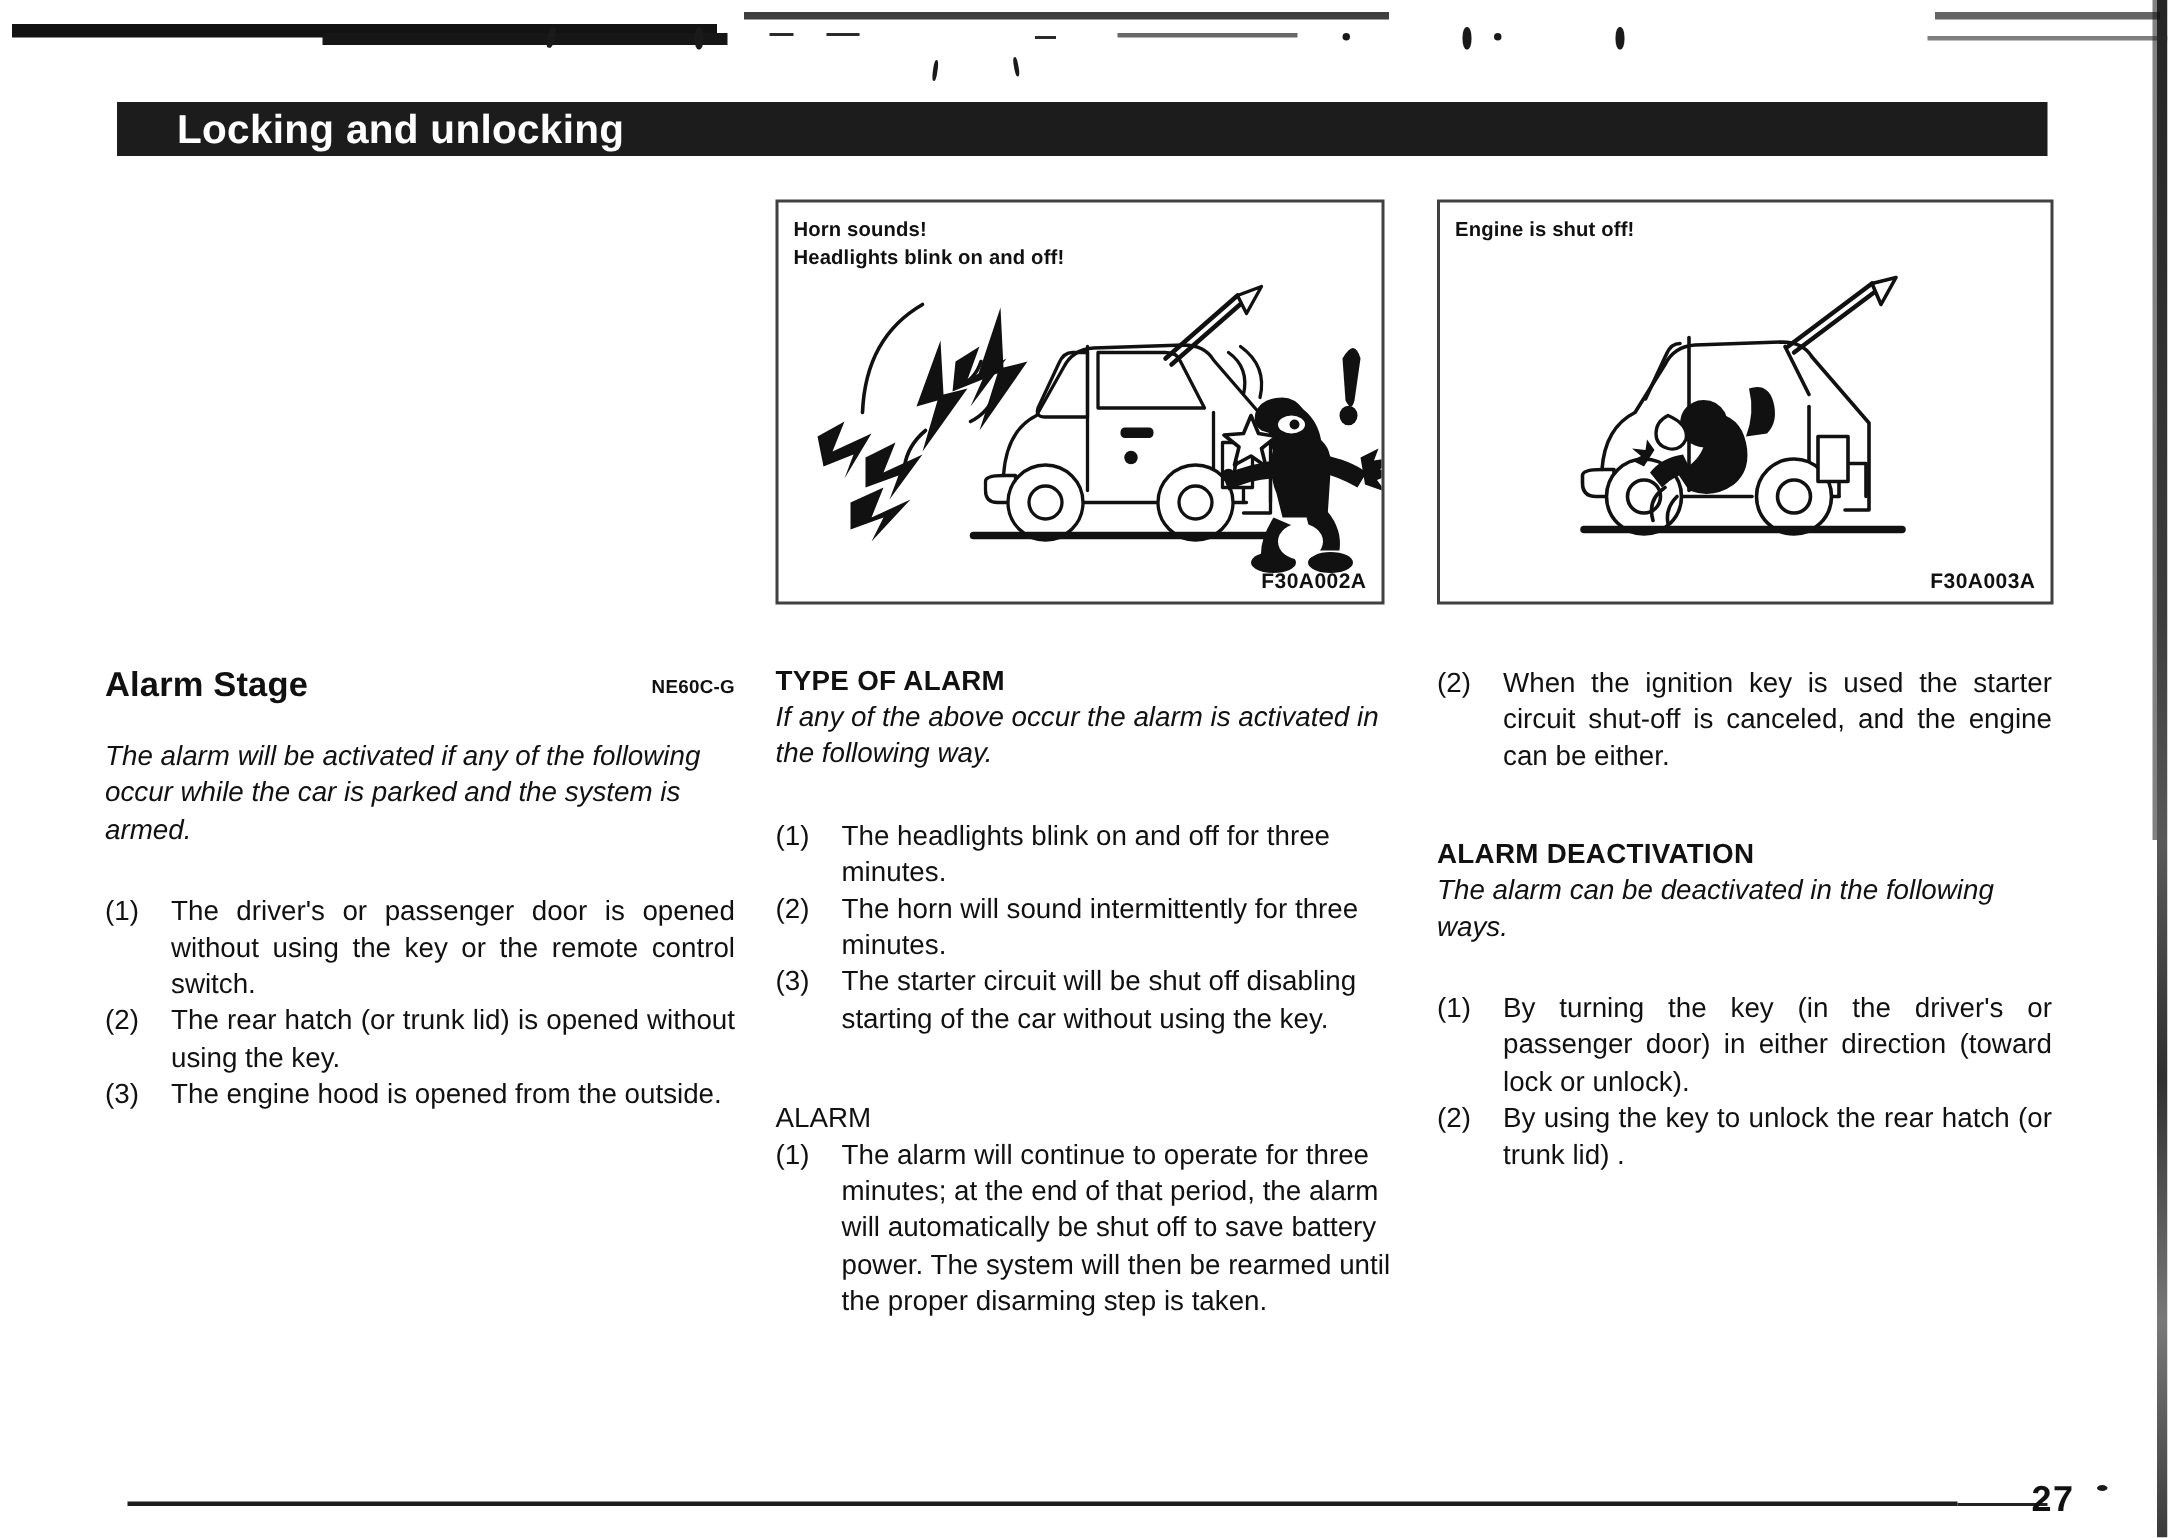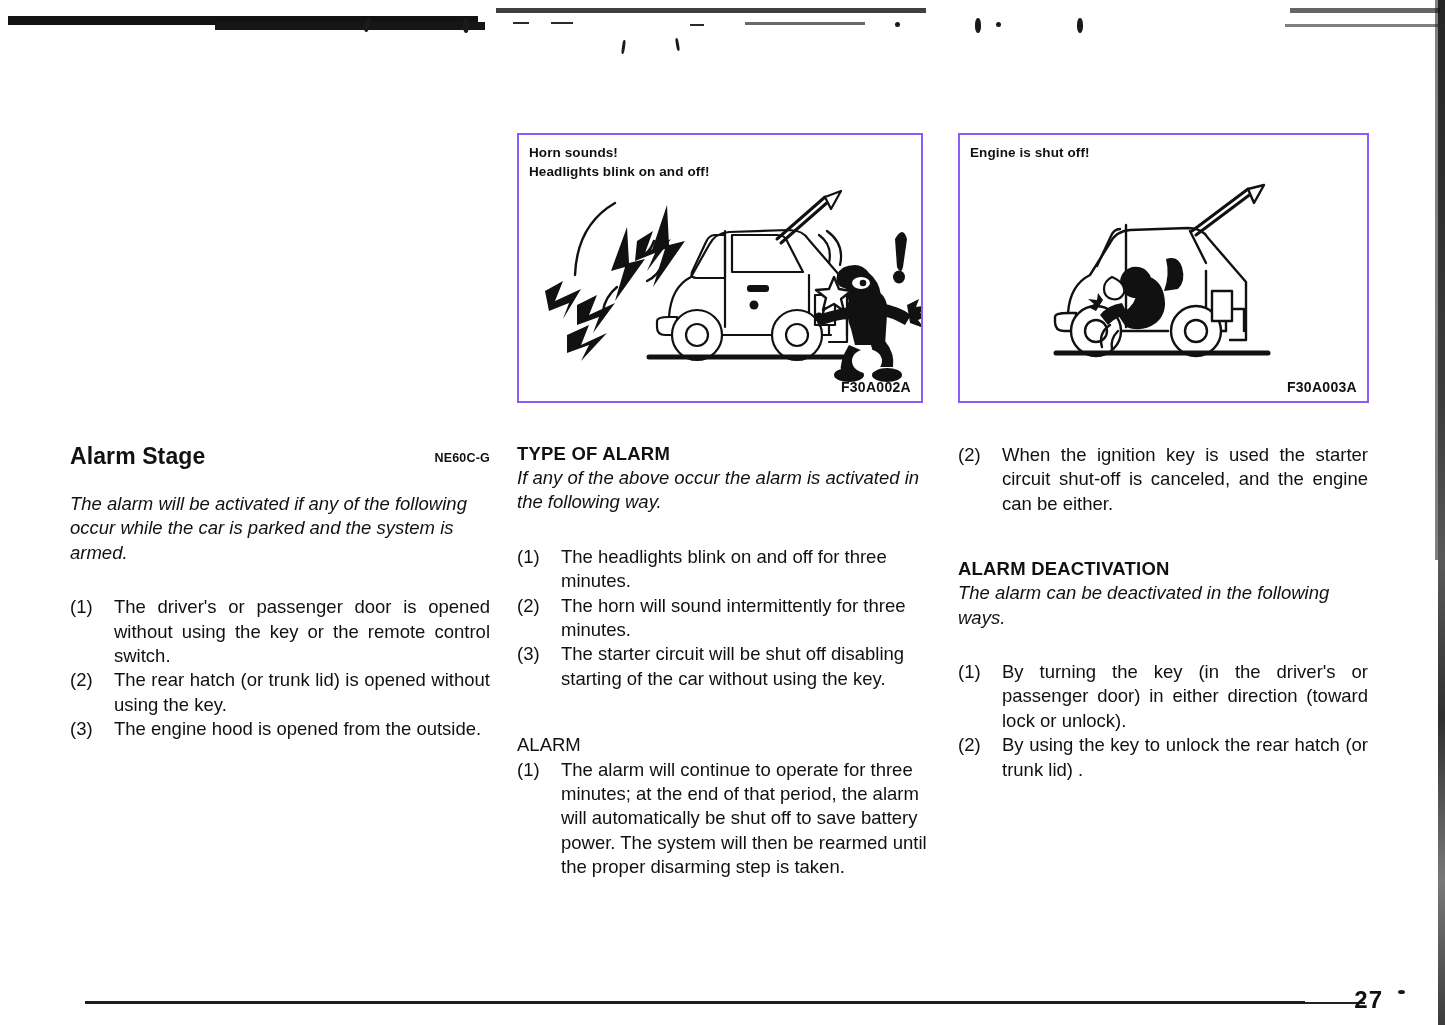--- a/index.html
+++ b/index.html
@@ -49,21 +49,21 @@
     background:#1c1c1c;
   }
   .header-title{
     position:absolute;left:40px;top:3px;
     font-size:27px;font-weight:bold;color:#ffffff;
     letter-spacing:.2px;
   }
 
   
   .panel{
-    position:absolute;border:2px solid #8b5cf6;background:#fff;
+    position:absolute;border:2px solid #404040;background:#fff;
   }
   #panel-1{left:517px;top:133px;width:402px;height:266px;}
   #panel-2{left:958px;top:133px;width:407px;height:266px;}
   .panel-caption{
     position:absolute;left:10px;top:8px;
     font-size:13.5px;font-weight:bold;line-height:1.42;
     letter-spacing:.1px;white-space:pre-line;
   }
   .panel-code{
     position:absolute;right:10px;bottom:6px;
@@ -137,20 +137,23 @@
   <div class="speck" style="left:622px;top:40px;width:3px;height:14px;border-radius:40%;transform:rotate(8deg);"></div>
   <div class="speck" style="left:895px;top:22px;width:5px;height:5px;"></div>
   <div class="speck" style="left:996px;top:22px;width:5px;height:5px;"></div>
   <div class="fleck" style="left:513px;top:22px;width:16px;height:2px;"></div>
   <div class="fleck" style="left:551px;top:22px;width:22px;height:2px;"></div>
   <div class="fleck" style="left:690px;top:24px;width:14px;height:2px;"></div>
   <div class="fleck" style="left:745px;top:22px;width:120px;height:3px;opacity:.7;"></div>
   <div class="fleck" style="left:1285px;top:24px;width:160px;height:3px;opacity:.6;"></div>
   <div class="speck" style="left:1398px;top:990px;width:7px;height:4px;"></div>
 
+  <div class="header-bar">
+    <div class="header-title">Locking and unlocking</div>
+  </div>
 
   <div class="panel" id="panel-1">
     <div class="panel-art">
       <svg viewBox="0 0 402 266" preserveAspectRatio="none">
         <g fill="none" stroke="#111" stroke-width="2.2" stroke-linecap="round" stroke-linejoin="round">
 
           <path d="M258 104 L306 62" stroke-width="3"></path>
           <path d="M262 108 L310 66" stroke-width="3"></path>
           <path d="M306 62 L322 56 L312 74 Z" fill="#fff"></path>
 

